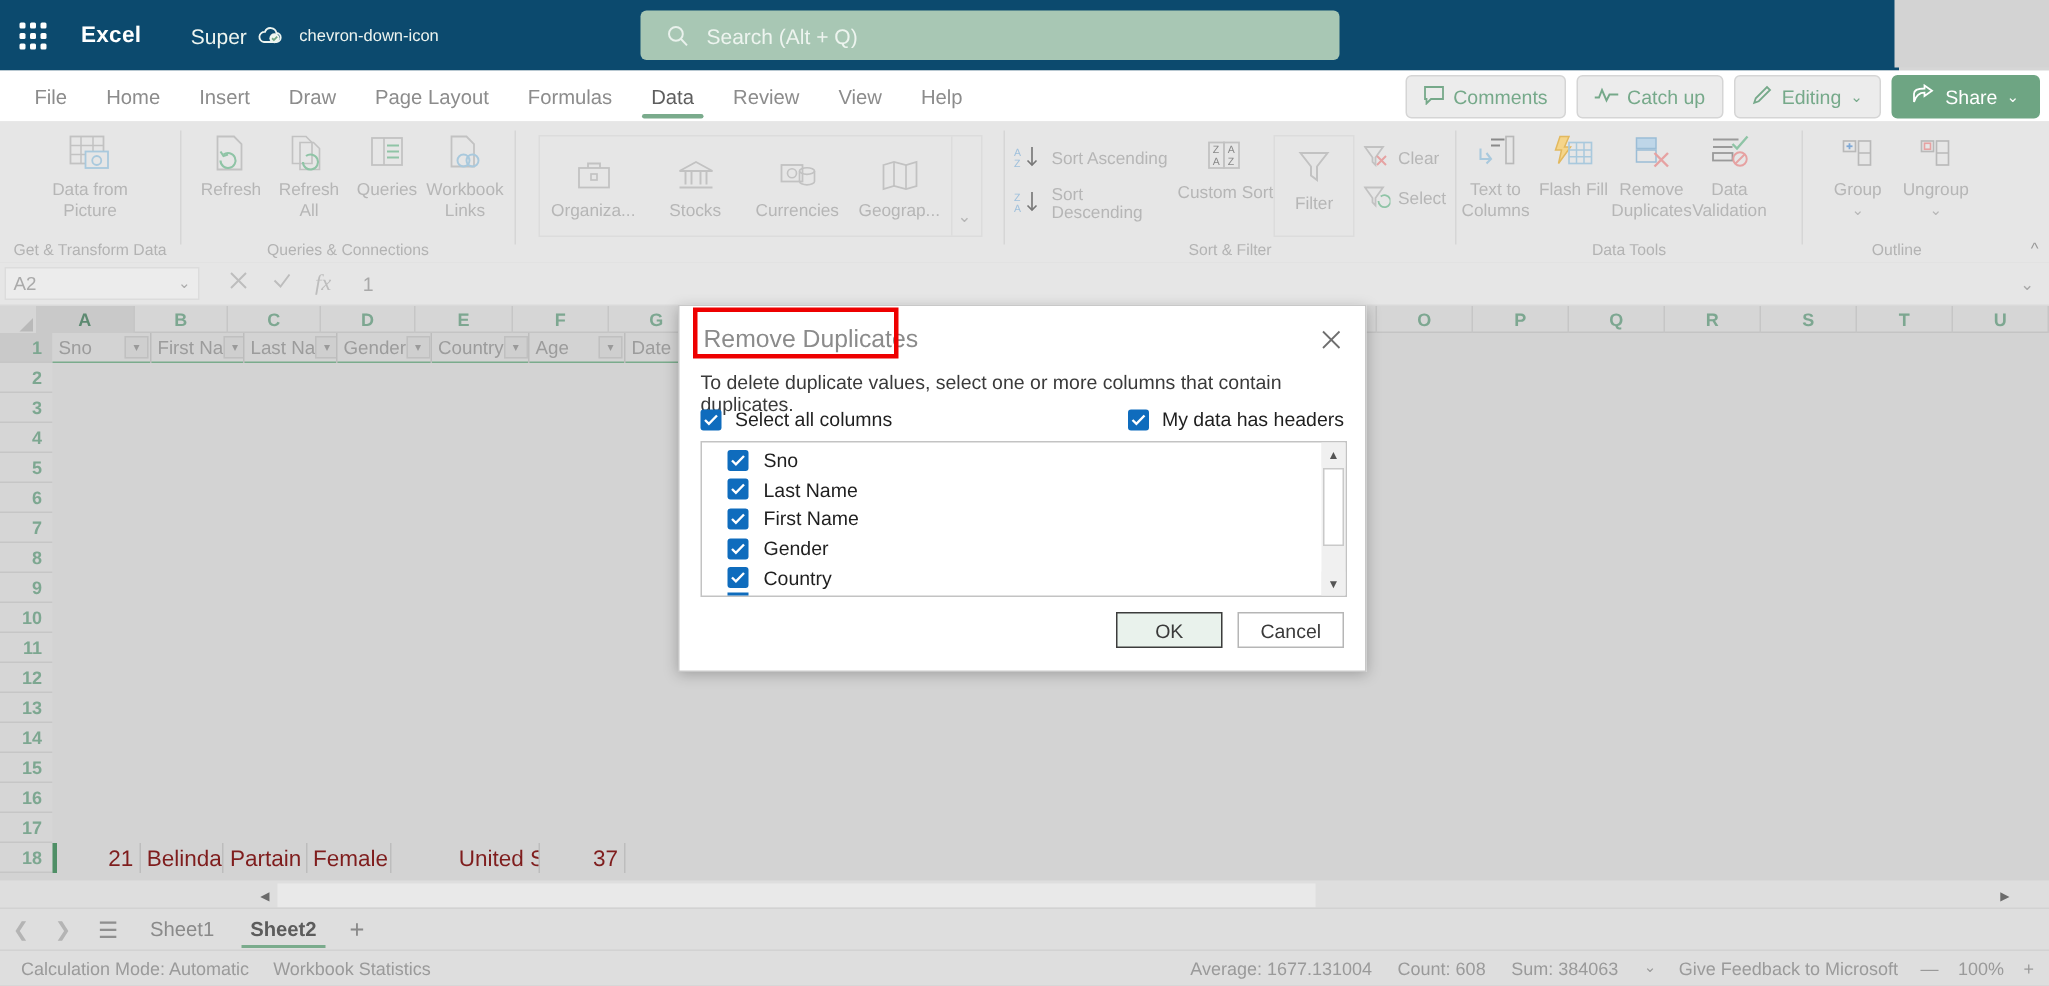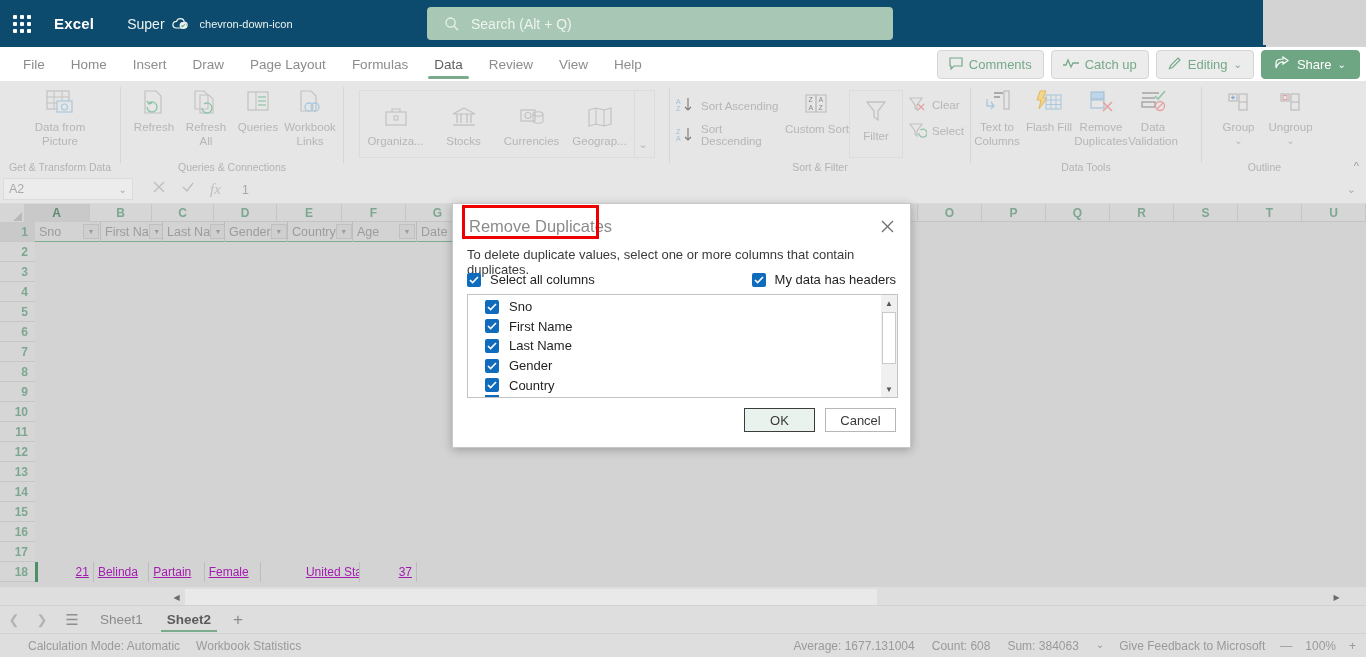--- a/index.html
+++ b/index.html
@@ -142,22 +142,22 @@
   }
   .fdrop {
     width: 16px; height: 15px; border: 1px solid #c0c0c0; background: #cfcfcf;
     display: flex; align-items: center; justify-content: center; font-size: 8px;
     color: #9a9a9a; margin-right: 1px; flex: none;
   }
   .datarow {
     position: absolute; left: 0; height: 20px; display: flex; align-items: center;
   }
   .dcell {
-    height: 20px; display: flex; align-items: center; font-size: 12px; color: #a21caf;
-    border-right: 1px solid #bdbdbd; padding: 0 4px; overflow: hidden; white-space: nowrap; text-decoration: underline;
+    height: 20px; display: flex; align-items: center; font-size: 15px; color: #7f1d1d;
+    border-right: 1px solid #bdbdbd; padding: 0 4px; overflow: hidden; white-space: nowrap;
   }
   .dcell.num { justify-content: flex-end; }
   .selbar { position: absolute; left: 0; width: 2.5px; height: 20px; background: #4f8f66; }
 
   
   .hscroll {
     position: absolute; left: 0; top: 587px; width: 1366px; height: 22px; background: #dedede;
   }
   .hs-track { position: absolute; left: 168px; top: 2px; width: 1177px; height: 17px; }
   .hs-btn {
@@ -183,21 +183,21 @@
     height: 2.5px; background: #7aab8c;
   }
   .addsheet { font-size: 17px; color: #8a8a8a; padding: 0 10px; }
 
   
   .statusbar {
     position: absolute; left: 0; top: 633px; width: 1366px; height: 24px;
     background: #dedede; display: flex; align-items: center;
     font-size: 12px; color: #9a9a9a; border-top: 1px solid #d2d2d2;
   }
-  .sb-left { display: flex; gap: 16px; margin-left: 28px; }
+  .sb-left { display: flex; gap: 16px; margin-left: 14px; }
   .sb-right { position: absolute; right: 10px; display: flex; align-items: center; gap: 15px; }
   .sb-stats { display: flex; gap: 17px; }
   .zoomctl { display: flex; align-items: center; gap: 13px; }
   .dialog {
     position: absolute; left: 452px; top: 203px; width: 459px; height: 245px;
     background: #ffffff; border: 1px solid #c8c8c8;
     box-shadow: 0 2px 9px rgba(0,0,0,.25);
   }
   .dlg-title {
     position: absolute; left: 13px; top: 11px; font-size: 16.5px; color: #8b8b8b;
@@ -810,29 +810,29 @@
               </svg>
             </span>
             <span>Sno</span>
           </div>
           <div class="lbitem">
             <span class="box">
               <svg width="10" height="8" viewBox="0 0 10 8">
                 <polyline points="1,4 3.6,6.5 9,1" fill="none" stroke="#ffffff" stroke-width="1.6"></polyline>
               </svg>
             </span>
-            <span>First Name</span>
+            <span>Last Name</span>
           </div>
           <div class="lbitem">
             <span class="box">
               <svg width="10" height="8" viewBox="0 0 10 8">
                 <polyline points="1,4 3.6,6.5 9,1" fill="none" stroke="#ffffff" stroke-width="1.6"></polyline>
               </svg>
             </span>
-            <span>Last Name</span>
+            <span>First Name</span>
           </div>
           <div class="lbitem">
             <span class="box">
               <svg width="10" height="8" viewBox="0 0 10 8">
                 <polyline points="1,4 3.6,6.5 9,1" fill="none" stroke="#ffffff" stroke-width="1.6"></polyline>
               </svg>
             </span>
             <span>Gender</span>
           </div>
           <div class="lbitem">

